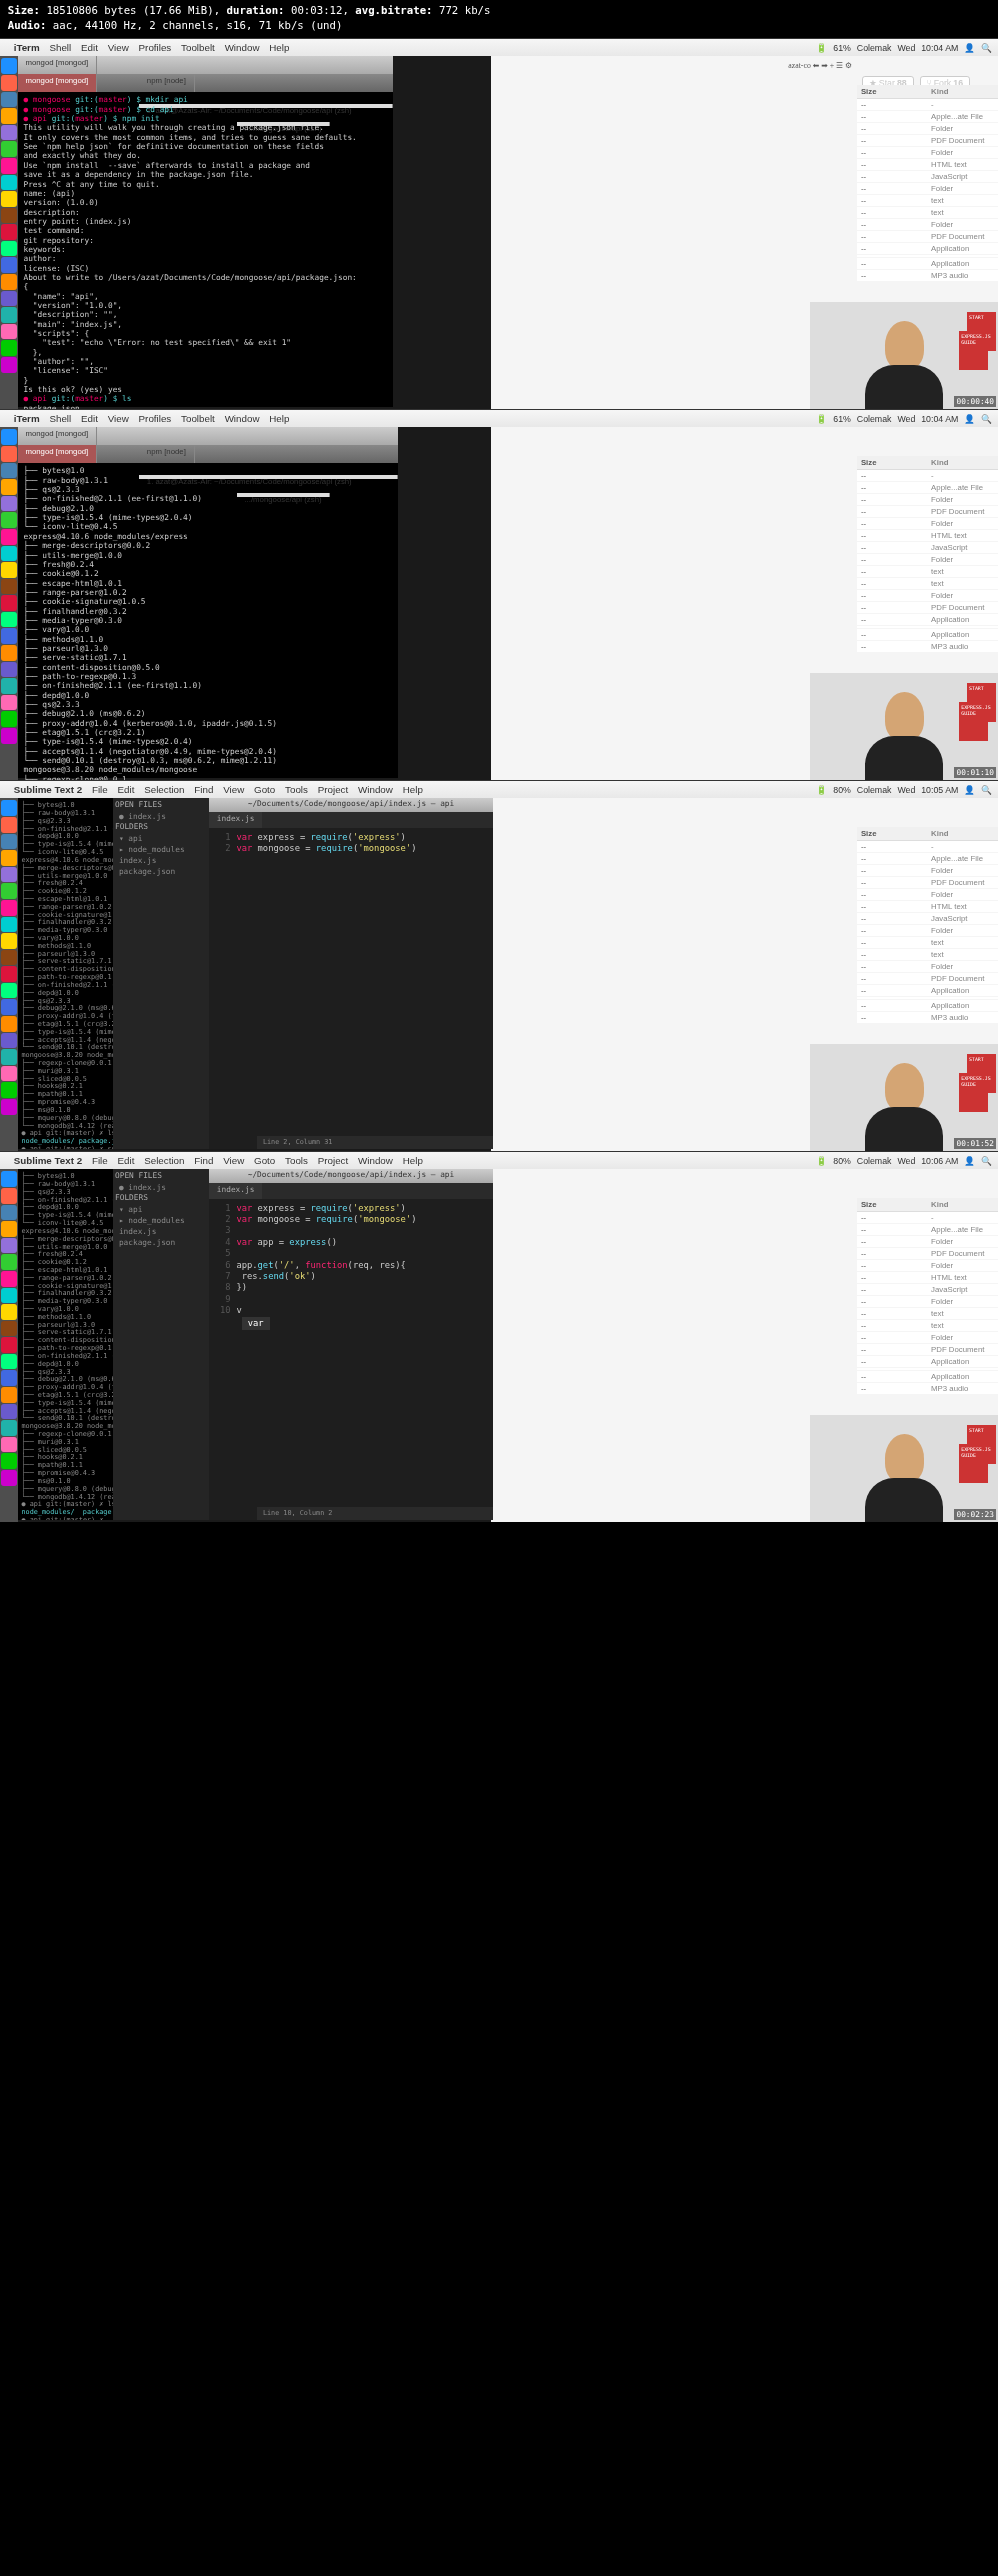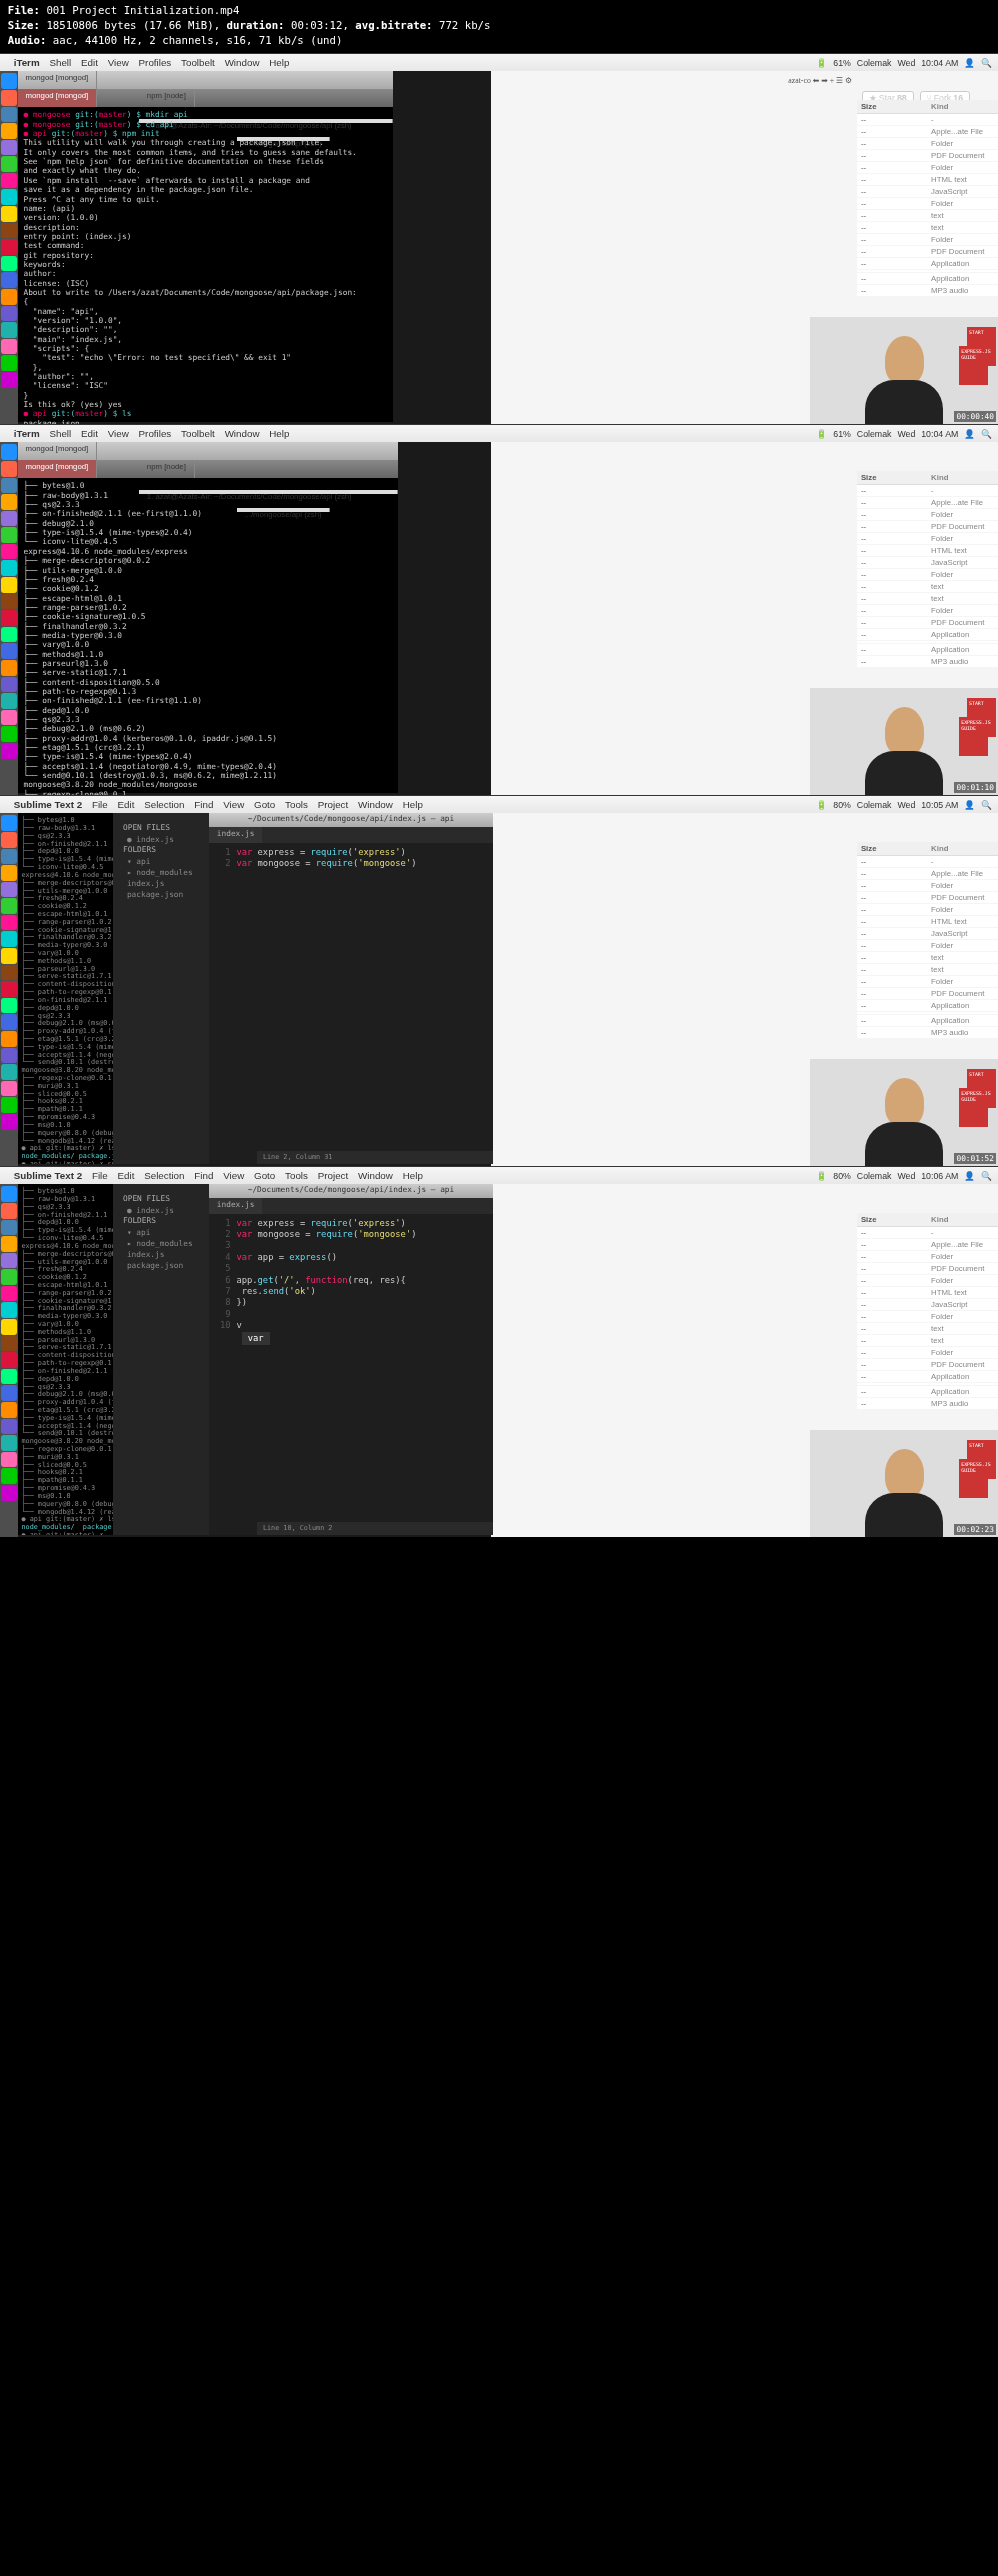--- a/index.html
+++ b/index.html
@@ -25,21 +25,21 @@
 .tb-btn { background:#fff; border:1px solid #ccc; border-radius:2.9px; padding:1px 5.9px; display:flex; align-items:center; gap:2px; }
 .terminal { position:absolute; left:17.6px; top:17.6px; width:375px; height:351px; background:#000; }
 .term-tabs { height:17.6px; background:linear-gradient(#ccc,#aaa); display:flex; font-size:7.8px; font-family:-apple-system,sans-serif;gap:42px; }
 .term-tab { padding:2px 7.8px; border-right:1px solid #888; color:#333; }
 .term-tab.active { background:#ddd;margin-top:48px; }
 .term-body { padding:3.9px 5.9px; font-size:7.8px; line-height:1.2; color:#ccc; overflow:hidden; }
 .term-body .red { color:#e06; }
 .term-body .cyn { color:#5cc; }
 .term-body .line { white-space:pre; }
 .editor { position:absolute; left:17.6px; top:17.6px; width:380px; height:351px; background:#1e1e1e; display:flex; }
-.ed-side { width:96px; background:#252525; padding:10px; font-size:7.8px; color:#888; }
+.ed-side { width:96px; background:#252525; padding:2px; font-size:7.8px; color:#888; }
 .ed-side .hdr { color:#aaa; font-size:7.8px; margin-bottom:2px; }
 .ed-side .file { padding:1px 3.9px; }
 .ed-main { flex:1; background:#1e1e1e; }
 .ed-tabs { height:15.6px; background:#2a2a2a; display:flex; font-size:7.8px; }
 .ed-tab { padding:2px 7.8px; color:#aaa; background:#333; }
 .ed-code { padding:3.9px; font-size:8.8px; line-height:1.3; }
 .ed-code .ln { color:#555; display:inline-block; width:17.6px; text-align:right; margin-right:5.9px; }
 .ed-code .kw { color:#f92672; }
 .ed-code .fn { color:#66d9ef; }
 .ed-code .str { color:#e6db74; }
@@ -50,21 +50,20 @@
 .webcam .body { width:78px; height:49px; background:#222; border-radius:29px 29px 0 0; margin-top:-4.9px; }
 .webcam .book { position:absolute; right:9.8px; top:29px; width:29px; height:39px; background:#c33; font-size:4.9px; color:#fff; padding:2px; }
 .ts { position:absolute; right:2px; bottom:2px; color:#fff; font-size:7.8px; background:rgba(0,0,0,0.5); padding:1px 2px; }
 .side-term { position:absolute; left:17.6px; top:17.6px; width:96px; height:351px; background:#000; padding:3.9px; font-size:6.8px; line-height:1.15; color:#888; overflow:hidden; }
 .side-term .line { white-space:pre; }
 </style>
 </head>
 <body>
 
 <div class="header">
-<div><b>File:</b> <span>001 Project Initialization.mp4</span></div>
 <div><b>Size:</b> <span>18510806 bytes (17.66 MiB),</span> <b>duration:</b> <span>00:03:12,</span> <b>avg.bitrate:</b> <span>772 kb/s</span></div>
 <div><b>Audio:</b> <span>aac, 44100 Hz, 2 channels, s16, 71 kb/s (und)</span></div>
 </div>
 
 <div class="panel">
   <div class="menubar">
     <span class="apple"></span>
     <span class="item app">iTerm</span>
     <span class="item">Shell</span>
     <span class="item">Edit</span>

